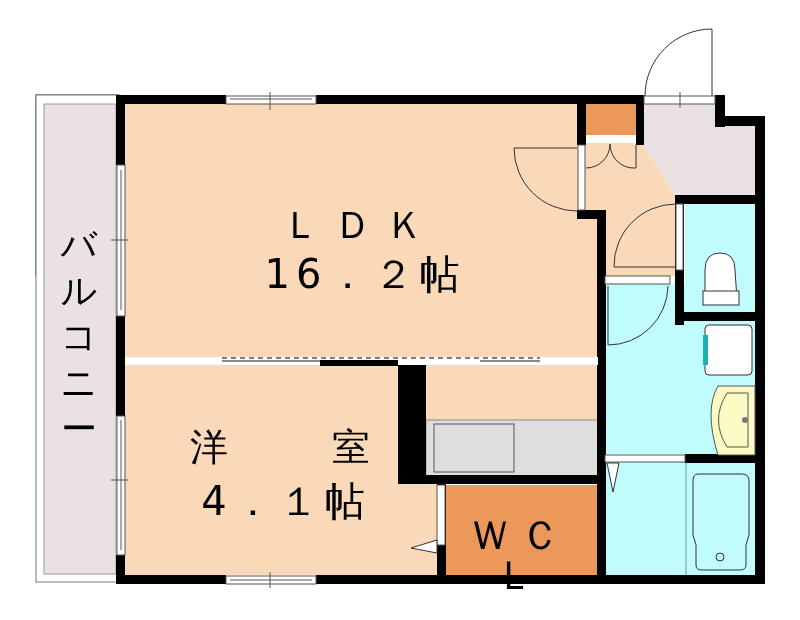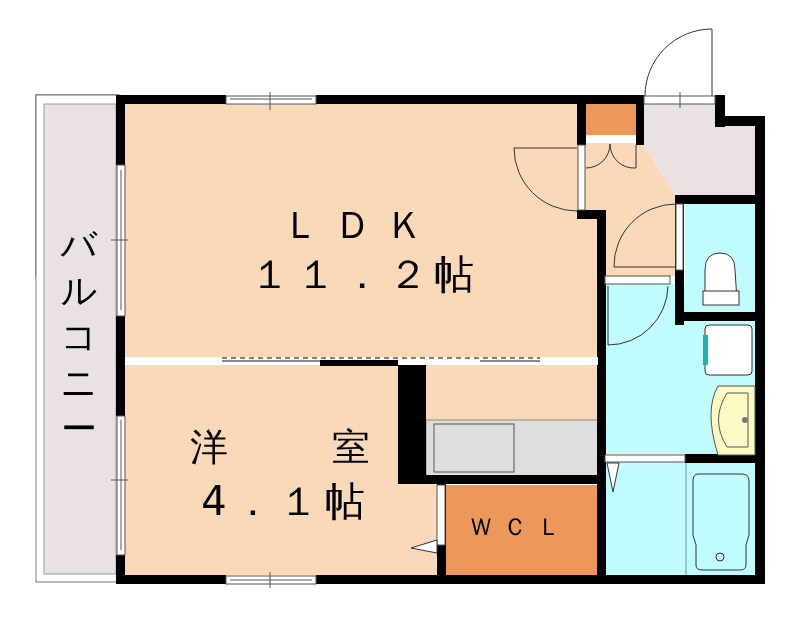--- a/index.html
+++ b/index.html
@@ -3,21 +3,21 @@
 <meta charset="utf-8">
 <style>
   html, body { margin:0; padding:0; background:#ffffff; }
   body { width:800px; height:620px; position:relative; overflow:hidden; font-family:"DejaVu Sans", "Liberation Sans", sans-serif; }
   #plan { position:absolute; left:0; top:0; }
   .label { position:absolute; color:#000; text-align:center; line-height:1; }
   .ldk-name { left:250px; top:206px; width:220px; font-size:38px; letter-spacing:14px;text-align:center; }
   .ldk-size { left:250px; top:254px; width:230px; font-size:40px; letter-spacing:6px; }
   .yo-name { left:190px; top:428px; width:180px; font-size:38px; display:flex; justify-content:space-between; }
   .yo-size { left:196px; top:481px; width:180px; font-size:40px; letter-spacing:6px; }
-  .wcl { left:447px; top:515px; width:146px; font-size:24px; letter-spacing:10px; }
+  .wcl { left:447px; top:515px; width:146px; font-size:40px; letter-spacing:10px; }
   .balcony { left:56px; top:222px; width:46px; font-size:36px; line-height:46px; display:flex; flex-direction:column; align-items:center; }
   .balcony span { display:block; }
 </style>
 </head>
 <body>
 
 <svg id="plan" width="800" height="620" viewBox="0 0 800 620">
 
   <g>
     <rect x="36" y="95" width="84" height="180" fill="none" stroke="#888" stroke-width="1"></rect>
@@ -155,21 +155,21 @@
 
 <div class="label balcony">
   <span>バ</span>
   <span>ル</span>
   <span>コ</span>
   <span>ニ</span>
   <span>ー</span>
 </div>
 
 <div class="label ldk-name">ＬＤＫ</div>
-<div class="label ldk-size">１１．２帖</div>
+<div class="label ldk-size">16．２帖</div>
 
 <div class="label yo-name">
   <span>洋</span>
   <span>室</span>
 </div>
 <div class="label yo-size">4．１帖</div>
 
 <div class="label wcl">ＷＣＬ</div>
 
 </body></html>

